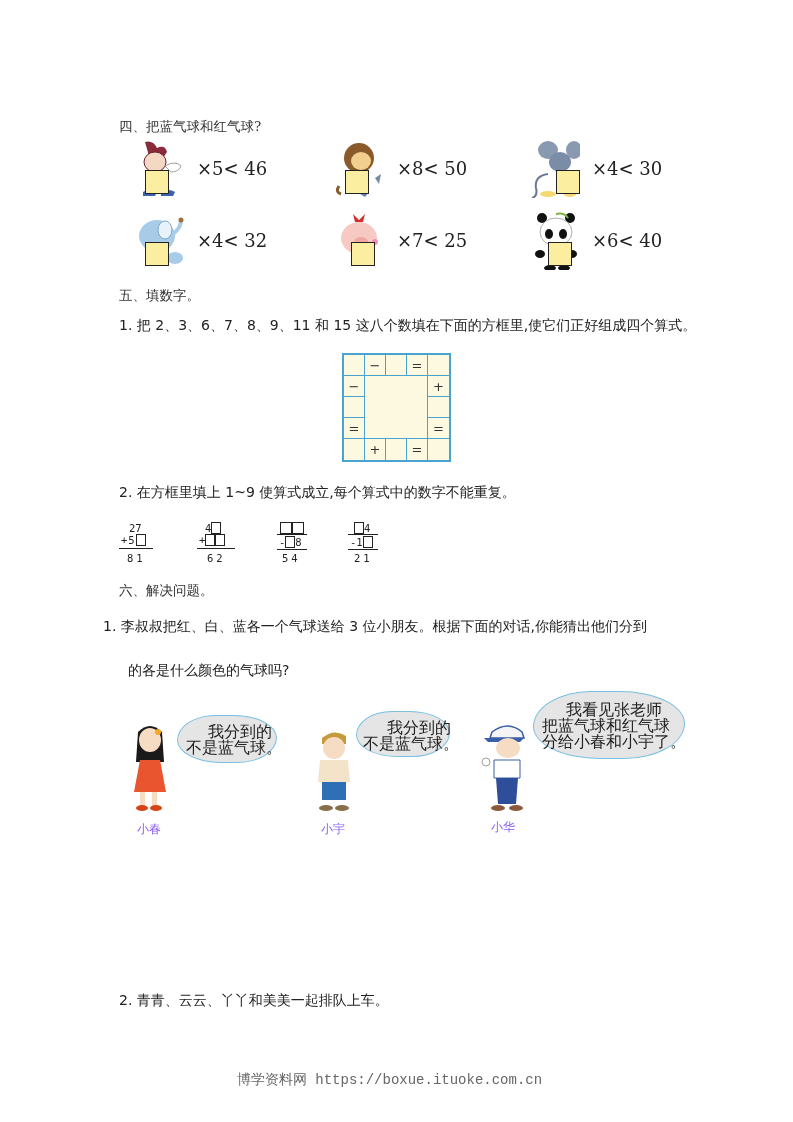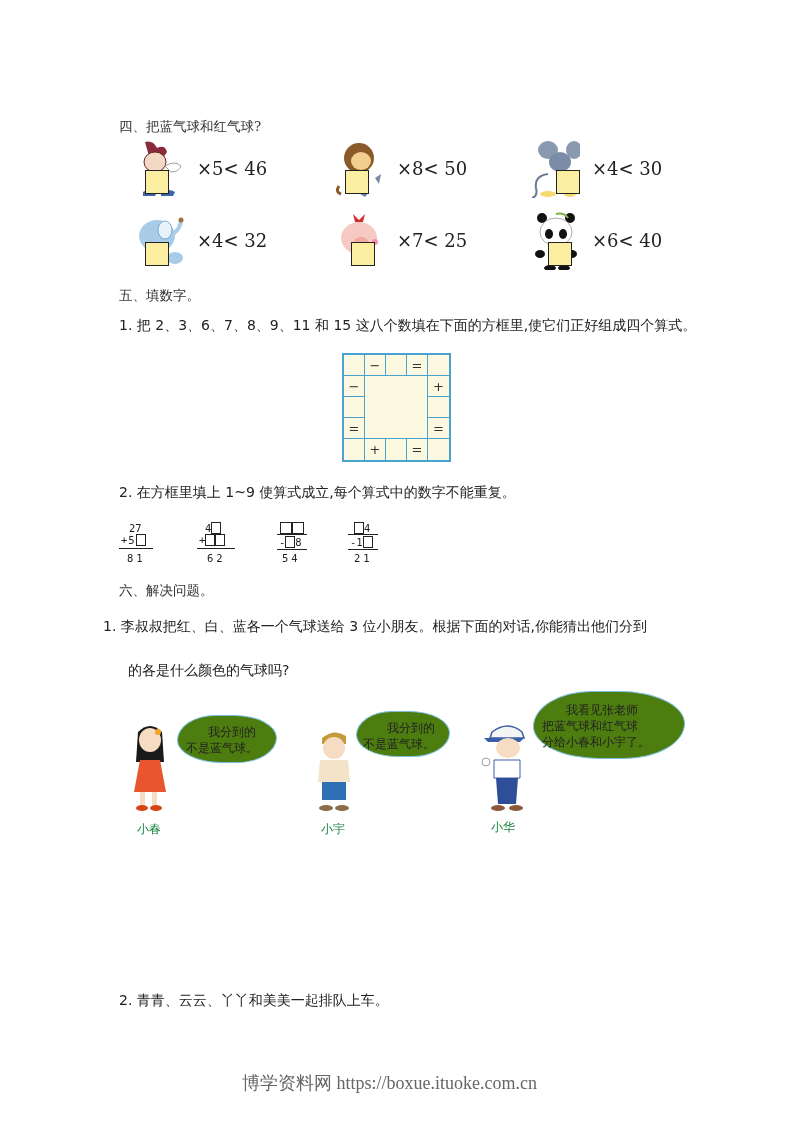--- a/index.html
+++ b/index.html
@@ -24,28 +24,28 @@
           font-size: 13px; color: #333; display: flex; align-items: center; justify-content: center;
           font-family: "DejaVu Sans", sans-serif; }
 
   
   .vert { position: absolute; width: 44px; height: 50px; font-family: "DejaVu Sans Mono", "Liberation Mono", monospace; font-size: 10.5px; color: #222; }
   .vrow { position: absolute; white-space: nowrap; display: flex; align-items: center; }
   .bx { display: inline-block; width: 10px; height: 12px; border: 1.4px solid #222; box-sizing: border-box; background: #fff; }
   .vline { position: absolute; height: 1.4px; background: #222; }
 
   
-  .bubble { position: absolute; background: #4d7c0f; border: 1.3px solid #7ac0e0;
+  .bubble { position: absolute; background: #e5e5e5; border: 1.3px solid #7ac0e0;
             border-radius: 40% 45% 42% 46% / 55% 50% 55% 50%;
-            font-size: 12px; line-height: 16px; color: #222; box-sizing: border-box;
+            font-size: 16px; line-height: 16px; color: #222; box-sizing: border-box;
             font-family: "DejaVu Serif", serif; }
   .bubble span { display: block; white-space: nowrap; }
-  .kid-name { position: absolute; font-size: 12px; color: #15803d; }
+  .kid-name { position: absolute; font-size: 12px; color: #8b5cf6; }
   .footer { position: absolute; left: 0; width: 779px; top: 1071px; text-align: center;
-            font-family: Liberation Serif, serif; font-size: 18px; color: #666; }
+            font-family: Liberation Mono, monospace; font-size: 14px; color: #666; }
 </style>
 </head>
 <body>
 
 <div class="abs heading" style="left:119px;top:118px;">四、把蓝气球和红气球?</div>
 
 <div class="card-item" style="left:135px;top:140px;">
   <svg class="animal" viewBox="0 0 50 58">
     <path d="M10 2 Q18 0 22 8 Q30 4 32 12 L28 18 Q20 14 14 16 Z" fill="#8a2a3a"></path>
     <ellipse cx="20" cy="22" rx="11" ry="10" fill="#f3d9c3" stroke="#6a2230" stroke-width="1"></ellipse>

